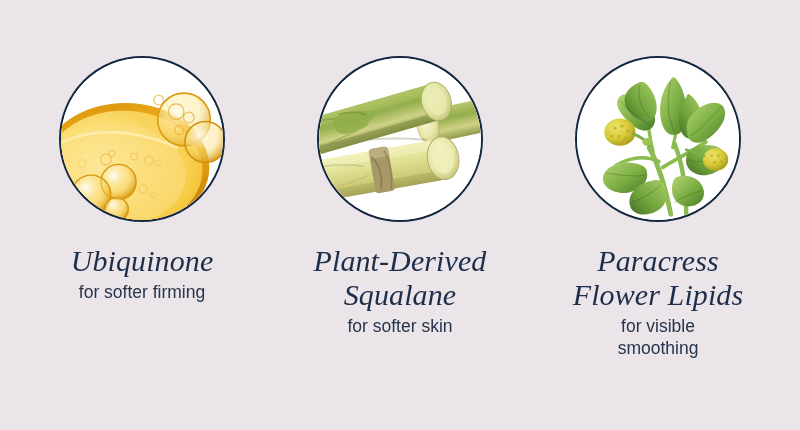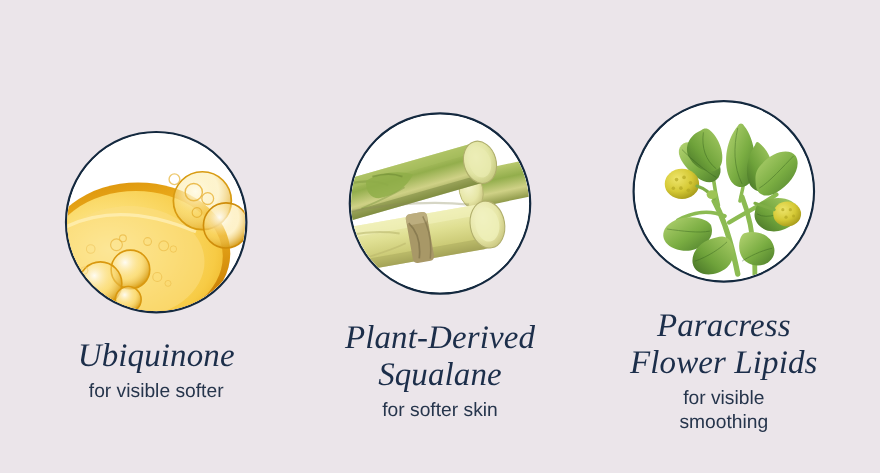--- a/index.html
+++ b/index.html
@@ -14,21 +14,21 @@
     overflow: hidden;
   }
 
   .board {
     position: relative;
     width: 800px;
     height: 430px;
     background: #ebe5ea;
     display: flex;
     flex-direction: row;
-    align-items: center;
+    align-items: flex-start;
     justify-content: center;
   }
 
   .ingredient {
     width: 258px;
     display: flex;
     flex-direction: column;
     align-items: center;
     padding-top: 56px;
   }
@@ -141,21 +141,21 @@
           <circle cx="99" cy="108" r="3" fill="none" stroke="#e8b43c" stroke-width="0.9" opacity="0.5"></circle>
           <circle cx="22" cy="108" r="4" fill="none" stroke="#edc158" stroke-width="1" opacity="0.55"></circle>
           <circle cx="84" cy="134" r="4.2" fill="none" stroke="#e8b43c" stroke-width="1" opacity="0.5"></circle>
           <circle cx="94" cy="140" r="2.8" fill="none" stroke="#e8b43c" stroke-width="0.9" opacity="0.45"></circle>
           <circle cx="16" cy="128" r="3.4" fill="none" stroke="#edc158" stroke-width="0.9" opacity="0.5"></circle>
         </g>
       </svg>
     </div>
     <div class="caption">
       <p class="title">Ubiquinone</p>
-      <p class="subtitle">for visible softer</p>
+      <p class="subtitle">for softer firming</p>
     </div>
   </div>
 
   <div class="ingredient">
     <div class="medallion">
       <svg viewBox="0 0 166 166" xmlns="http://www.w3.org/2000/svg">
         <defs>
           <linearGradient id="caneTop" x1="0" y1="0" x2="0" y2="1">
             <stop offset="0%" stop-color="#b9c96e"></stop>
             <stop offset="35%" stop-color="#93ae4c"></stop>

